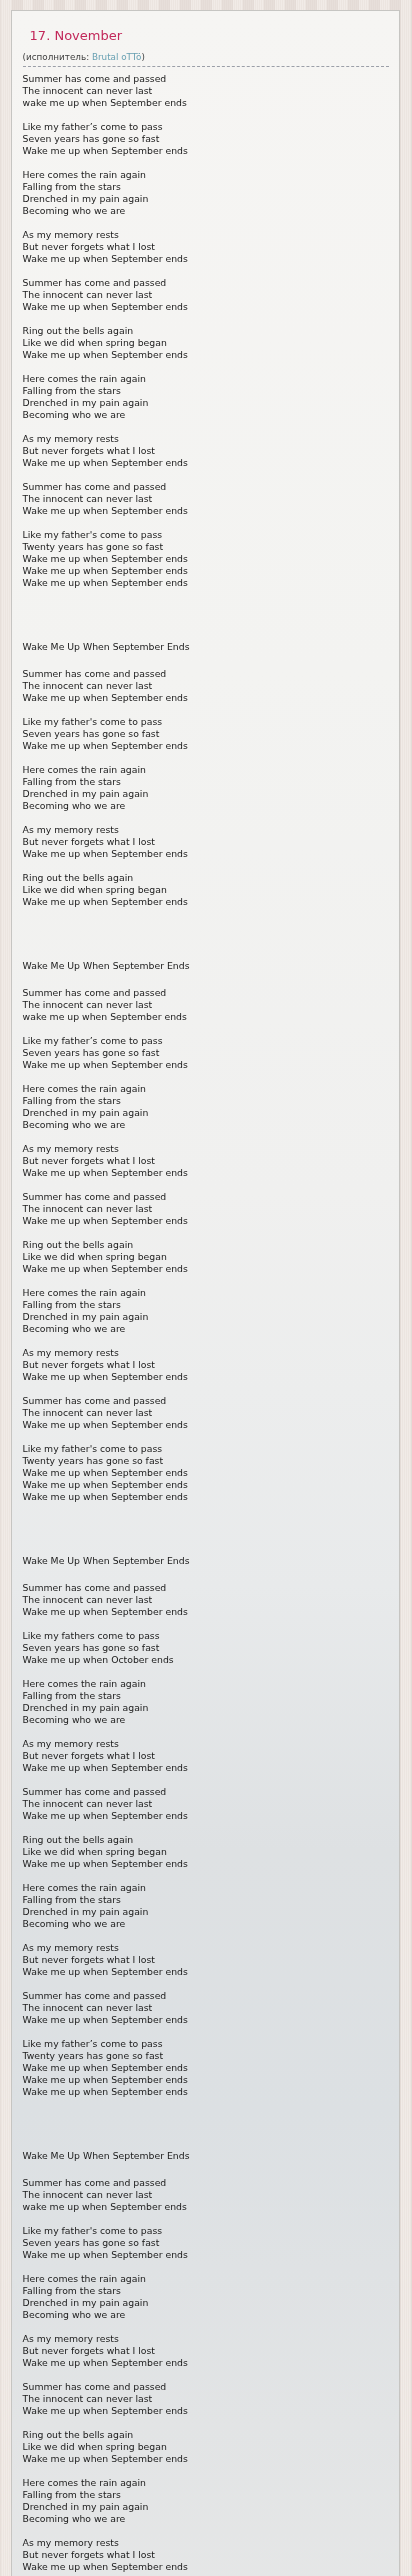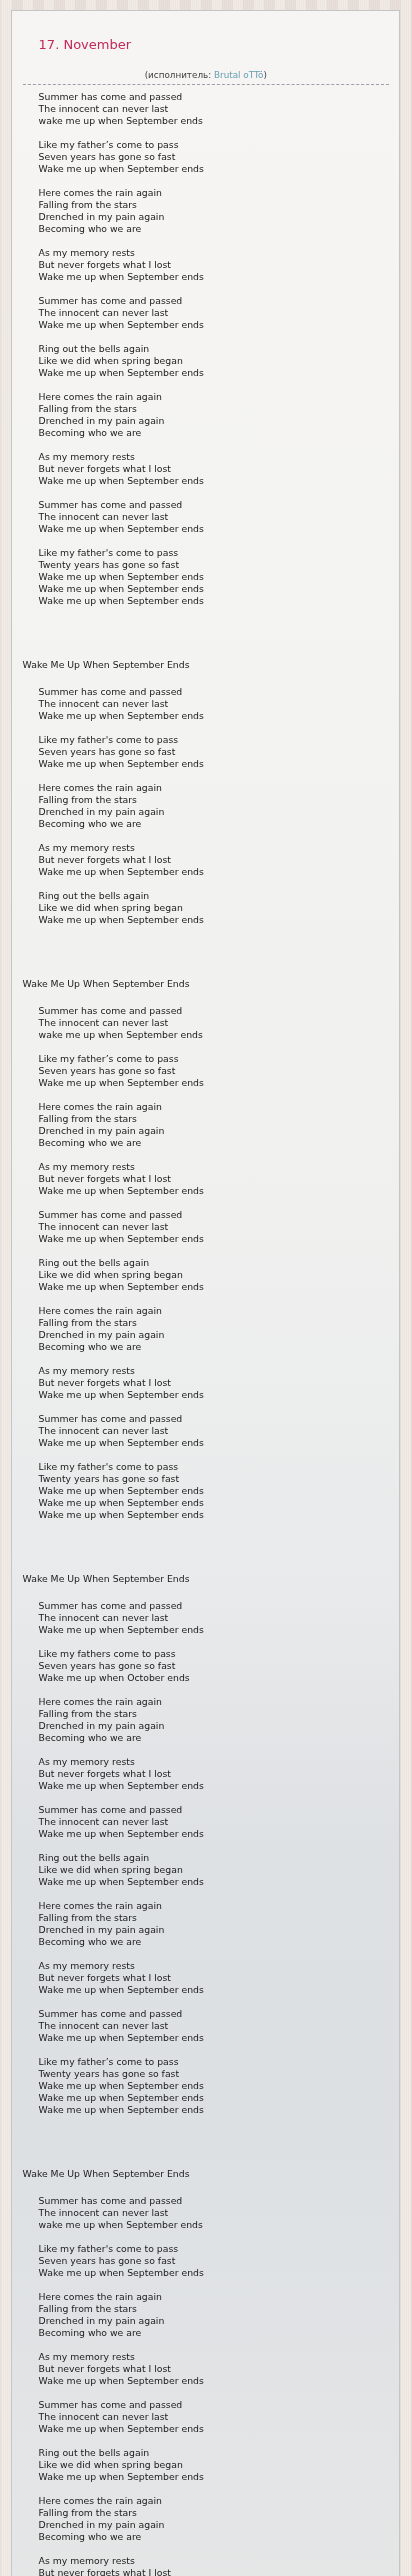--- a/index.html
+++ b/index.html
@@ -40,44 +40,43 @@
       #e2e4e5 92%,
       #e6e7e7 100%);
     overflow: hidden;
   }
   .header {
     border-bottom: 0.5px dashed #9b9fa8;
     padding-bottom: 2.1px;
     margin-bottom: 6.7px;
   }
   .title {
-    margin: 16px;
+    margin: 7px;
     font-size: 13px;
     font-weight: 400;
     line-height: 16.5px;
     color: #c2285a;
   }
   .subtitle {
     font-size: 8.8px;
     line-height: 12.4px;
     color: #3e3e3e;
-    text-align: center;
   }
   .artist {
     color: #68a0b2;
     text-decoration: none;
     cursor: pointer;
   }
   .lyrics {
     font-size: 9.3px;
     line-height: 12px;
     color: #1b1b1b;
   }
   .stanza {
-    margin: 0 0 12px 16px;
+    margin: 0 0 12px 0;
     white-space: pre-line;
   }
   .section-title {
     margin: 52px 0 15px 0;
     font-size: 9.3px;
     line-height: 12px;
     color: #1b1b1b;
   }
 </style>
 </head>

